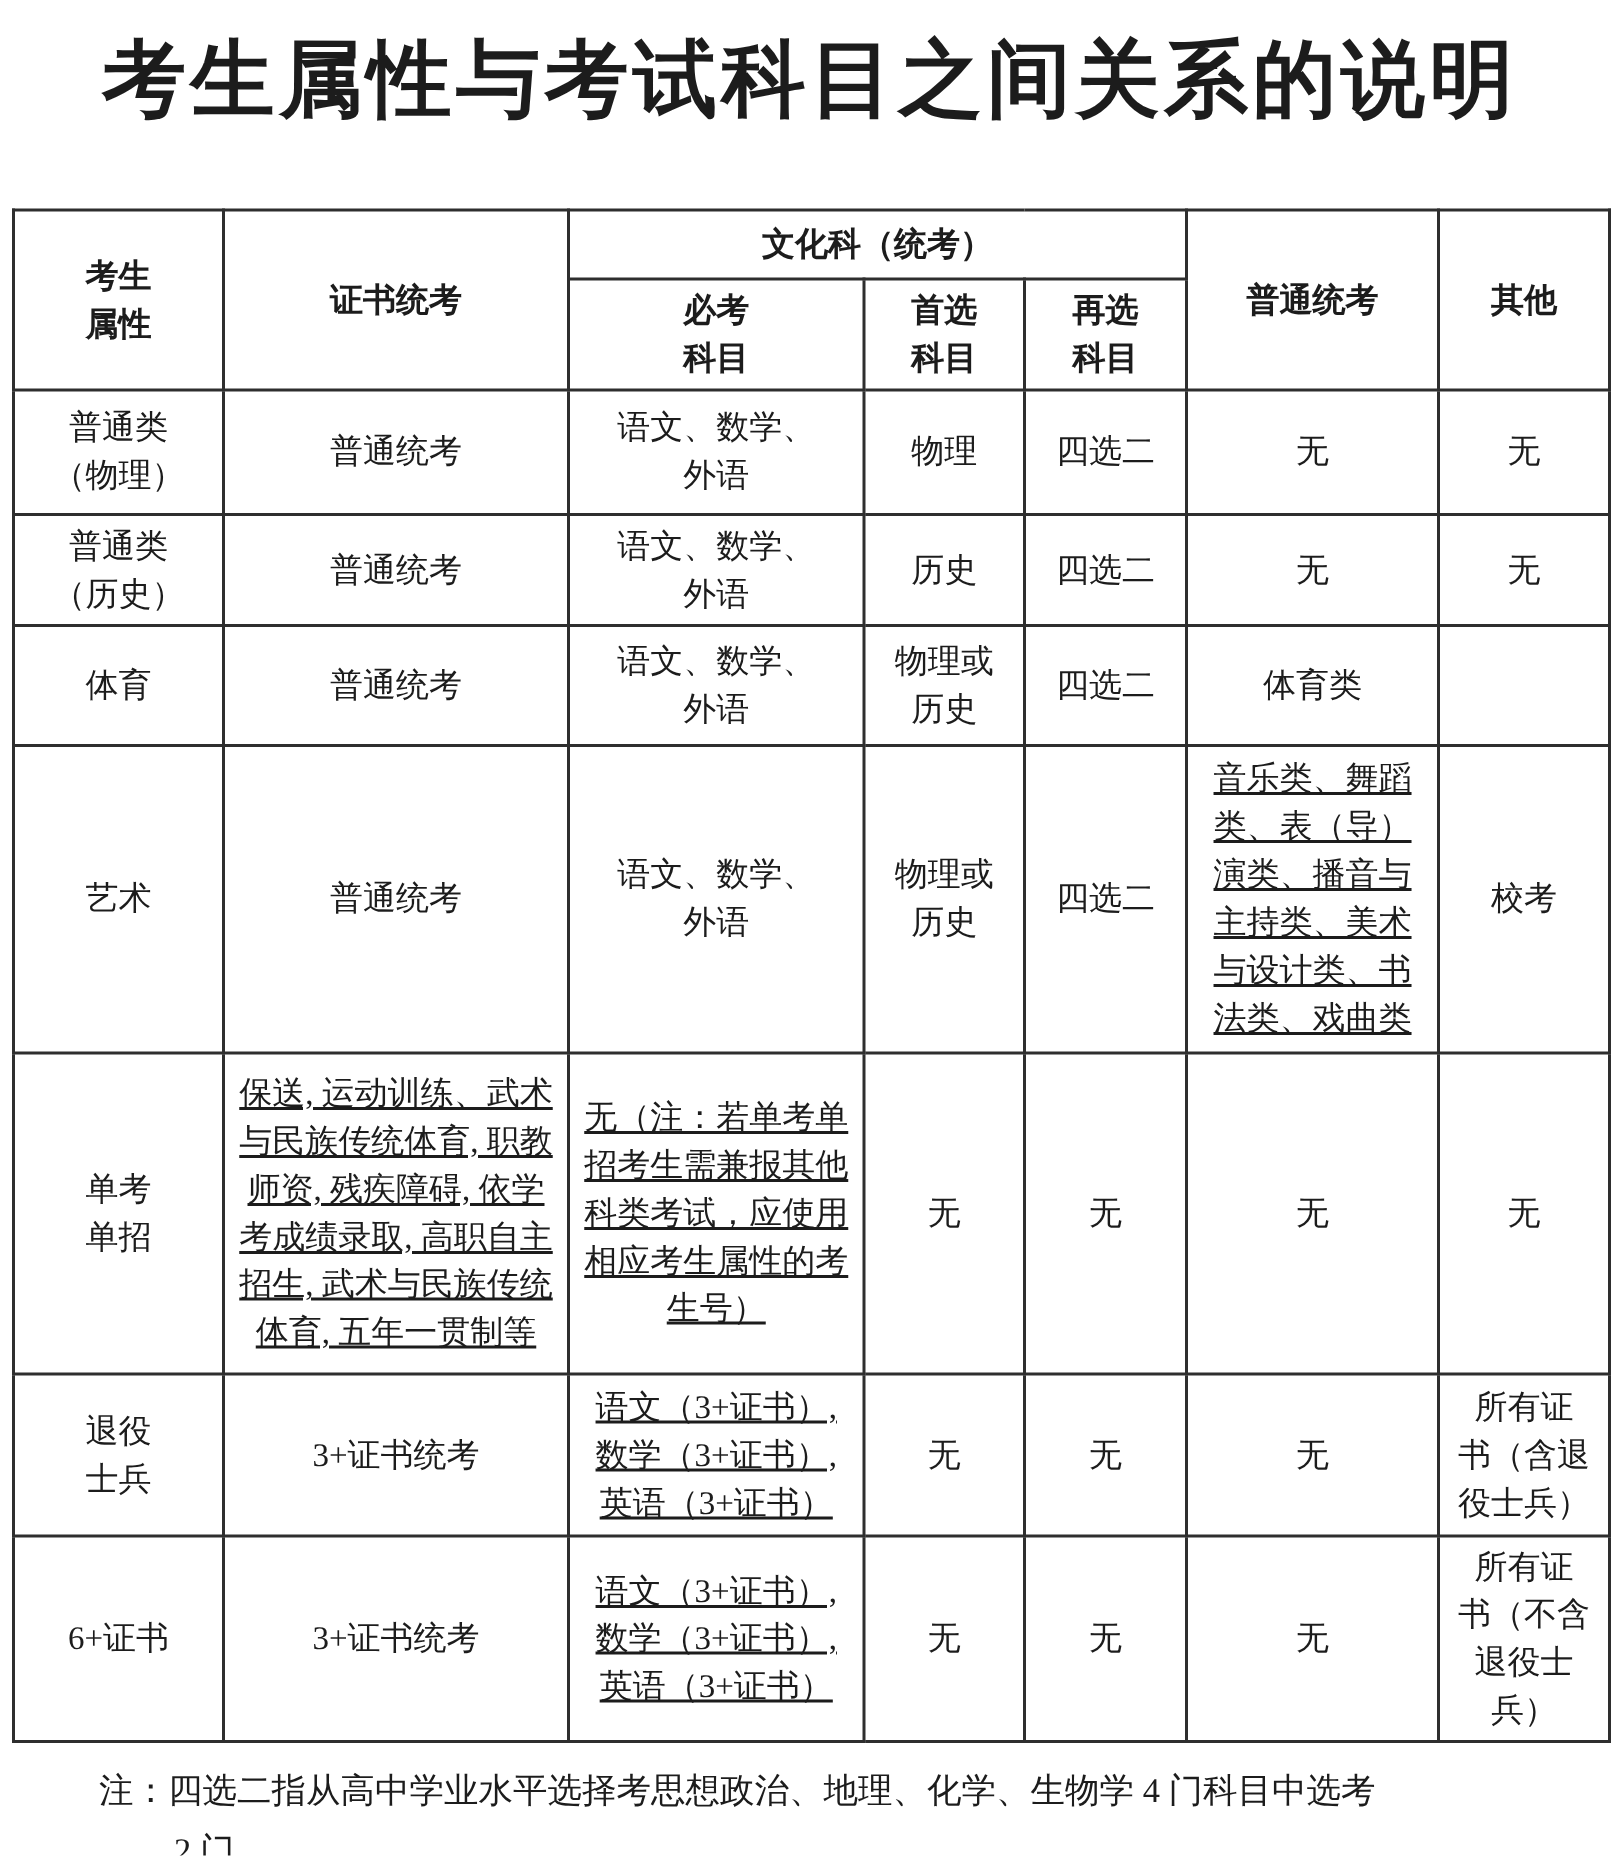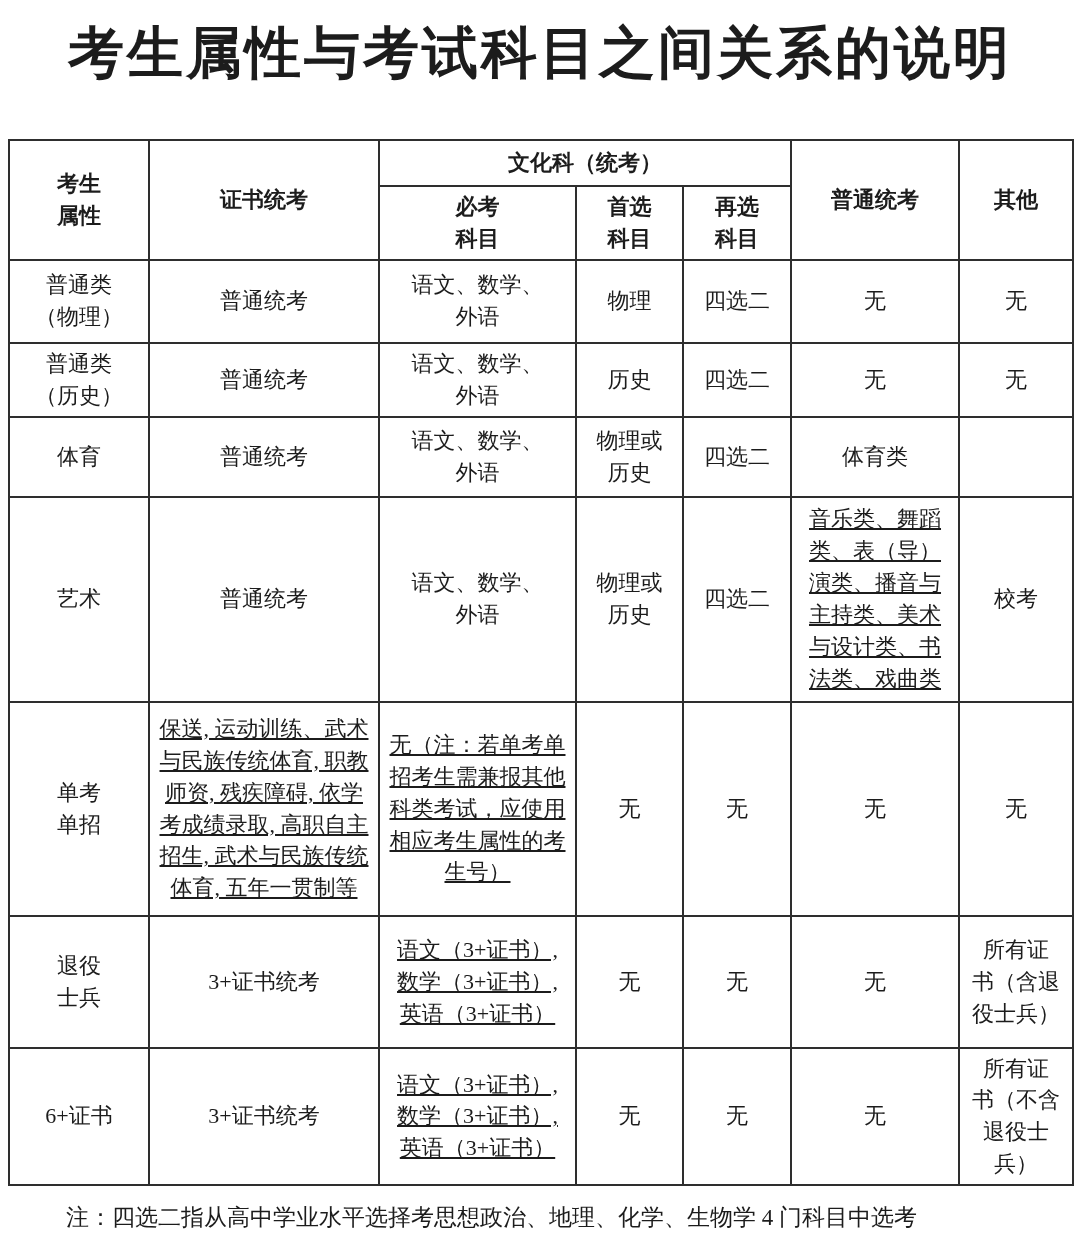--- a/index.html
+++ b/index.html
@@ -45,21 +45,21 @@
   col.c-major  { width:168px; }
   col.c-other  { width:114px; }
   
   tr.hr1 { height:46px; }
   tr.hr2 { height:70px; }
   tr.r0  { height:83px; }
   tr.r1  { height:72px; }
   tr.r2  { height:80px; }
   tr.r3  { height:205px; }
   tr.r4  { height:214px; }
-  tr.r5  { height:132px; }
+  tr.r5  { height:108px; }
   tr.r6  { height:133px; }
   
   .tl { text-align:left; }
   .tj { text-align:justify; text-justify:inter-character;text-decoration:underline; }
   .footnote {
     font-size:23px;
     line-height:1.75;
     margin:12px 20px 0 66px;
     padding-left:50px;
     text-indent:-50px;

